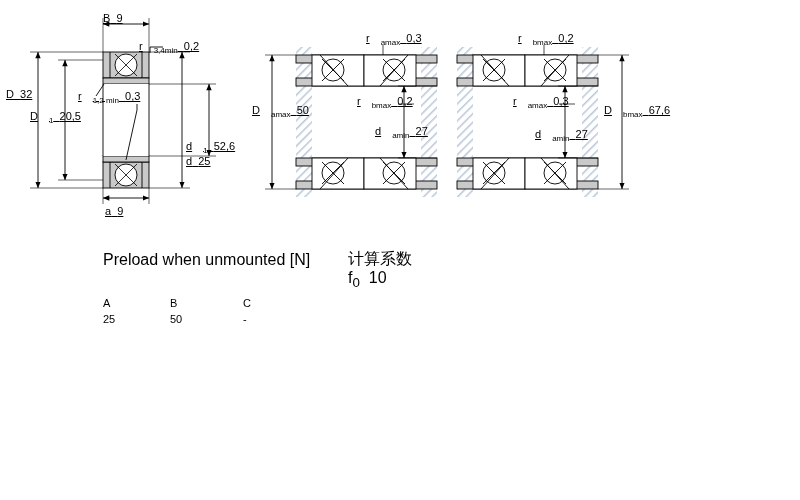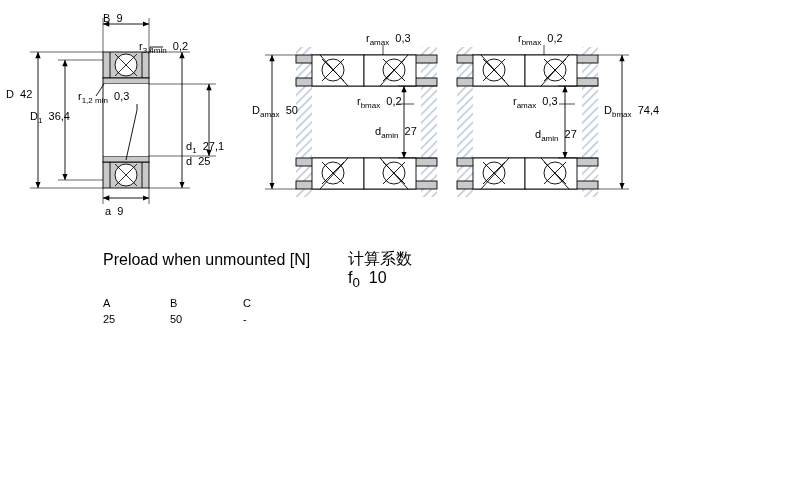--- a/index.html
+++ b/index.html
@@ -19,24 +19,26 @@
     position: relative;
     width: 800px;
     height: 500px;
   }
   .lbl {
     position: absolute;
     font-size: 11px;
     line-height: 12px;
     white-space: nowrap;
     color: #000;
+    text-decoration: underline;
   }
   .lbl sub {
     font-size: 8px;
     line-height: 8px;
+    margin-left: 11px;
   }
   svg.layer {
     position: absolute;
     left: 0; top: 0;
     width: 800px;
     height: 500px;
   }
   .txt-block {
     position: absolute;
     font-size: 16px;
@@ -215,37 +217,37 @@
 
   <div class="lbl" style="left:103px; top:12px;">
     <span>B</span>&nbsp;&nbsp;<span>9</span>
   </div>
 
   <div class="lbl" style="left:139px; top:40px;">
     <span>r<sub>3,4min</sub></span>&nbsp;&nbsp;<span>0,2</span>
   </div>
 
   <div class="lbl" style="left:6px; top:88px;">
-    <span>D</span>&nbsp;&nbsp;<span>42</span>
+    <span>D</span>&nbsp;&nbsp;<span>32</span>
   </div>
 
   <div class="lbl" style="left:78px; top:90px;">
     <span>r<sub>1,2 min</sub></span>&nbsp;&nbsp;<span>0,3</span>
   </div>
 
   <div class="lbl" style="left:30px; top:110px;">
-    <span>D<sub>1</sub></span>&nbsp;&nbsp;<span>36,4</span>
+    <span>D<sub>1</sub></span>&nbsp;&nbsp;<span>20,5</span>
   </div>
 
   <div class="lbl" style="left:186px; top:117px;margin-top:38px;">
     <span>d</span>&nbsp;&nbsp;<span>25</span>
   </div>
 
   <div class="lbl" style="left:186px; top:140px;">
-    <span>d<sub>1</sub></span>&nbsp;&nbsp;<span>27,1</span>
+    <span>d<sub>1</sub></span>&nbsp;&nbsp;<span>52,6</span>
   </div>
 
   <div class="lbl" style="left:105px; top:205px;">
     <span>a</span>&nbsp;&nbsp;<span>9</span>
   </div>
 
   <div class="lbl" style="left:366px; top:32px;">
     <span>r<sub>amax</sub></span>&nbsp;&nbsp;<span>0,3</span>
   </div>
 
@@ -259,21 +261,21 @@
 
   <div class="lbl" style="left:357px; top:95px;">
     <span>r<sub>bmax</sub></span>&nbsp;&nbsp;<span>0,2</span>
   </div>
 
   <div class="lbl" style="left:513px; top:95px;">
     <span>r<sub>amax</sub></span>&nbsp;&nbsp;<span>0,3</span>
   </div>
 
   <div class="lbl" style="left:604px; top:104px;">
-    <span>D<sub>bmax</sub></span>&nbsp;&nbsp;<span>74,4</span>
+    <span>D<sub>bmax</sub></span>&nbsp;&nbsp;<span>67,6</span>
   </div>
 
   <div class="lbl" style="left:375px; top:125px;">
     <span>d<sub>amin</sub></span>&nbsp;&nbsp;<span>27</span>
   </div>
 
   <div class="lbl" style="left:535px; top:128px;">
     <span>d<sub>amin</sub></span>&nbsp;&nbsp;<span>27</span>
   </div>
 

